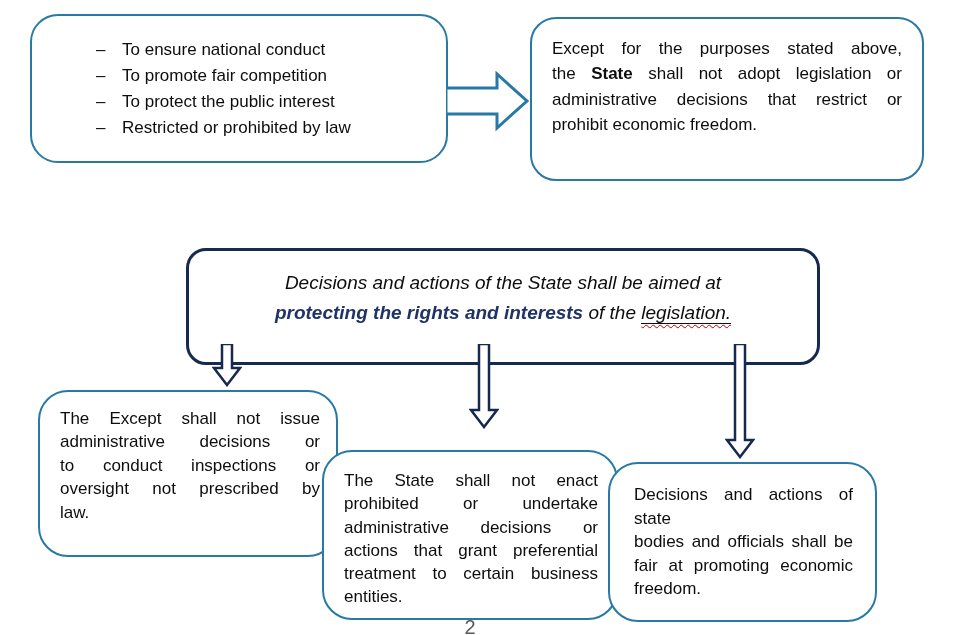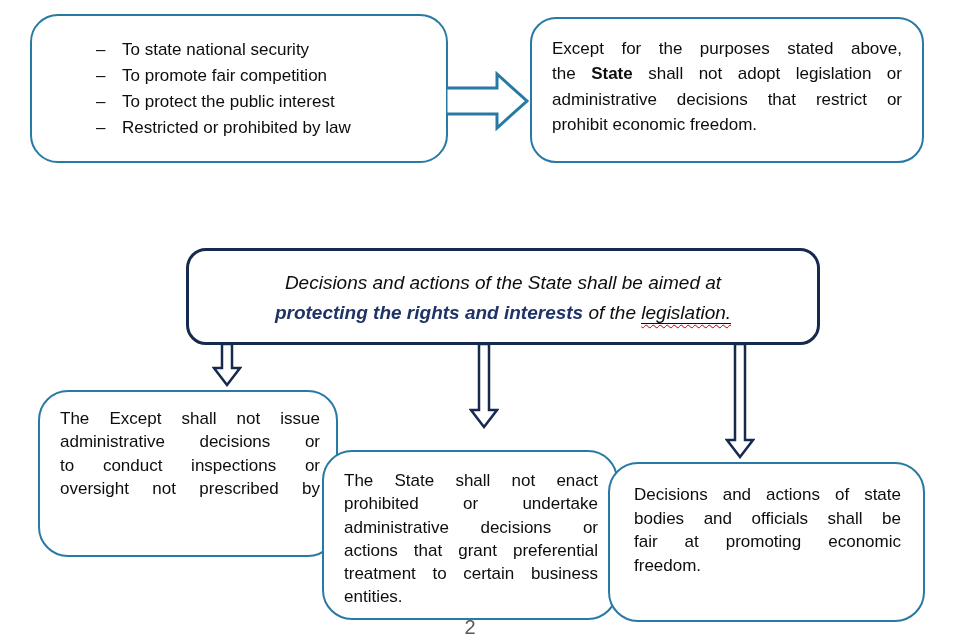--- a/index.html
+++ b/index.html
@@ -13,63 +13,63 @@
   }
   .teal-box { border:2.5px solid #2879a4; }
   .navy-box { border:3px solid #16294e; }
 
   
   #purposes-box { left:30px; top:14px; width:418px; height:149px; border-radius:28px; padding-top:21px; }
   .bullet-row { display:flex; padding-left:64px; font-size:17px; line-height:26px; }
   .bullet-dash { width:26px; flex:0 0 26px; }
 
   
-  #exception-box { left:530px; top:17px; width:394px; height:146px; border-radius:26px; padding:17px 20px 0 20px; }
+  #exception-box { left:530px; top:17px; width:394px; height:164px; border-radius:26px; padding:17px 20px 0 20px; }
   #exception-box .jline, #exception-box .lline { font-size:17px; line-height:25.4px; }
 
   
-  #principle-box { left:186px; top:248px; width:820px; height:97px; border-radius:20px;
+  #principle-box { left:186px; top:248px; width:820px; height:117px; border-radius:20px;
                    width:634px; text-align:center; font-style:italic; padding-top:17px; }
   #principle-box .pline { font-size:19px; line-height:30px; }
   .navy-bold { font-weight:bold; color:#1f3366;text-align:center; }
   .misspelled {
     border-bottom:1.5px solid #0d0d0d;
     text-decoration:underline wavy #c00000;
     text-decoration-thickness:1px;
     text-underline-offset:4.5px;
   }
 
   
   .outcome .jline, .outcome .lline { font-size:17px; }
   #box-inspections  { left:38px;  top:390px; width:300px; height:167px; border-radius:30px; padding:15px 16px 0 20px; }
   #box-inspections  .jline, #box-inspections .lline { line-height:23.4px; }
   #box-preferential { left:322px; top:450px; width:296px; height:170px; border-radius:30px; padding:17px 18px 0 20px; }
   #box-preferential .jline, #box-preferential .lline { line-height:23.3px; }
-  #box-promotion    { left:608px; top:462px; width:317px; height:160px; border-radius:30px; padding:19px 22px 0 24px; }
+  #box-promotion    { left:608px; top:462px; width:269px; height:160px; border-radius:30px; padding:19px 22px 0 24px; }
   #box-promotion    .jline, #box-promotion .lline { line-height:23.5px; }
 
   .jline { text-align:justify; text-align-last:justify; }
   .lline { text-align:left; }
 
   .arrow-svg { position:absolute; }
 
   #page-number {
     position:absolute; left:0; top:616px; width:940px;
     text-align:center; font-size:20px; color:#595959;
   }
 </style>
 </head>
 <body>
 
 <div id="slide">
 
   <div class="box teal-box" id="purposes-box">
     <div class="bullet-row">
       <span class="bullet-dash">–</span>
-      <span>To state national security</span>
+      <span>To ensure national conduct</span>
     </div>
     <div class="bullet-row">
       <span class="bullet-dash">–</span>
       <span>To promote fair competition</span>
     </div>
     <div class="bullet-row">
       <span class="bullet-dash">–</span>
       <span>To protect the public interest</span>
     </div>
     <div class="bullet-row">
@@ -102,20 +102,21 @@
   </svg>
   <svg class="arrow-svg" style="left:725px; top:344px;" width="30" height="115">
     <polygon points="10,0 10,96 2,96 15,113 28,96 20,96 20,0" fill="#ffffff" stroke="#16294e" stroke-width="2.5"></polygon>
   </svg>
 
   <div class="box teal-box outcome" id="box-inspections">
     <div class="jline">The Except shall not issue</div>
     <div class="jline">administrative decisions or</div>
     <div class="jline">to conduct inspections or</div>
     <div class="jline">oversight not prescribed by</div>
+    <div class="lline">law.</div>
   </div>
 
   <div class="box teal-box outcome" id="box-preferential">
     <div class="jline">The State shall not enact</div>
     <div class="jline">prohibited or undertake</div>
     <div class="jline">administrative decisions or</div>
     <div class="jline">actions that grant preferential</div>
     <div class="jline">treatment to certain business</div>
     <div class="lline">entities.</div>
   </div>

